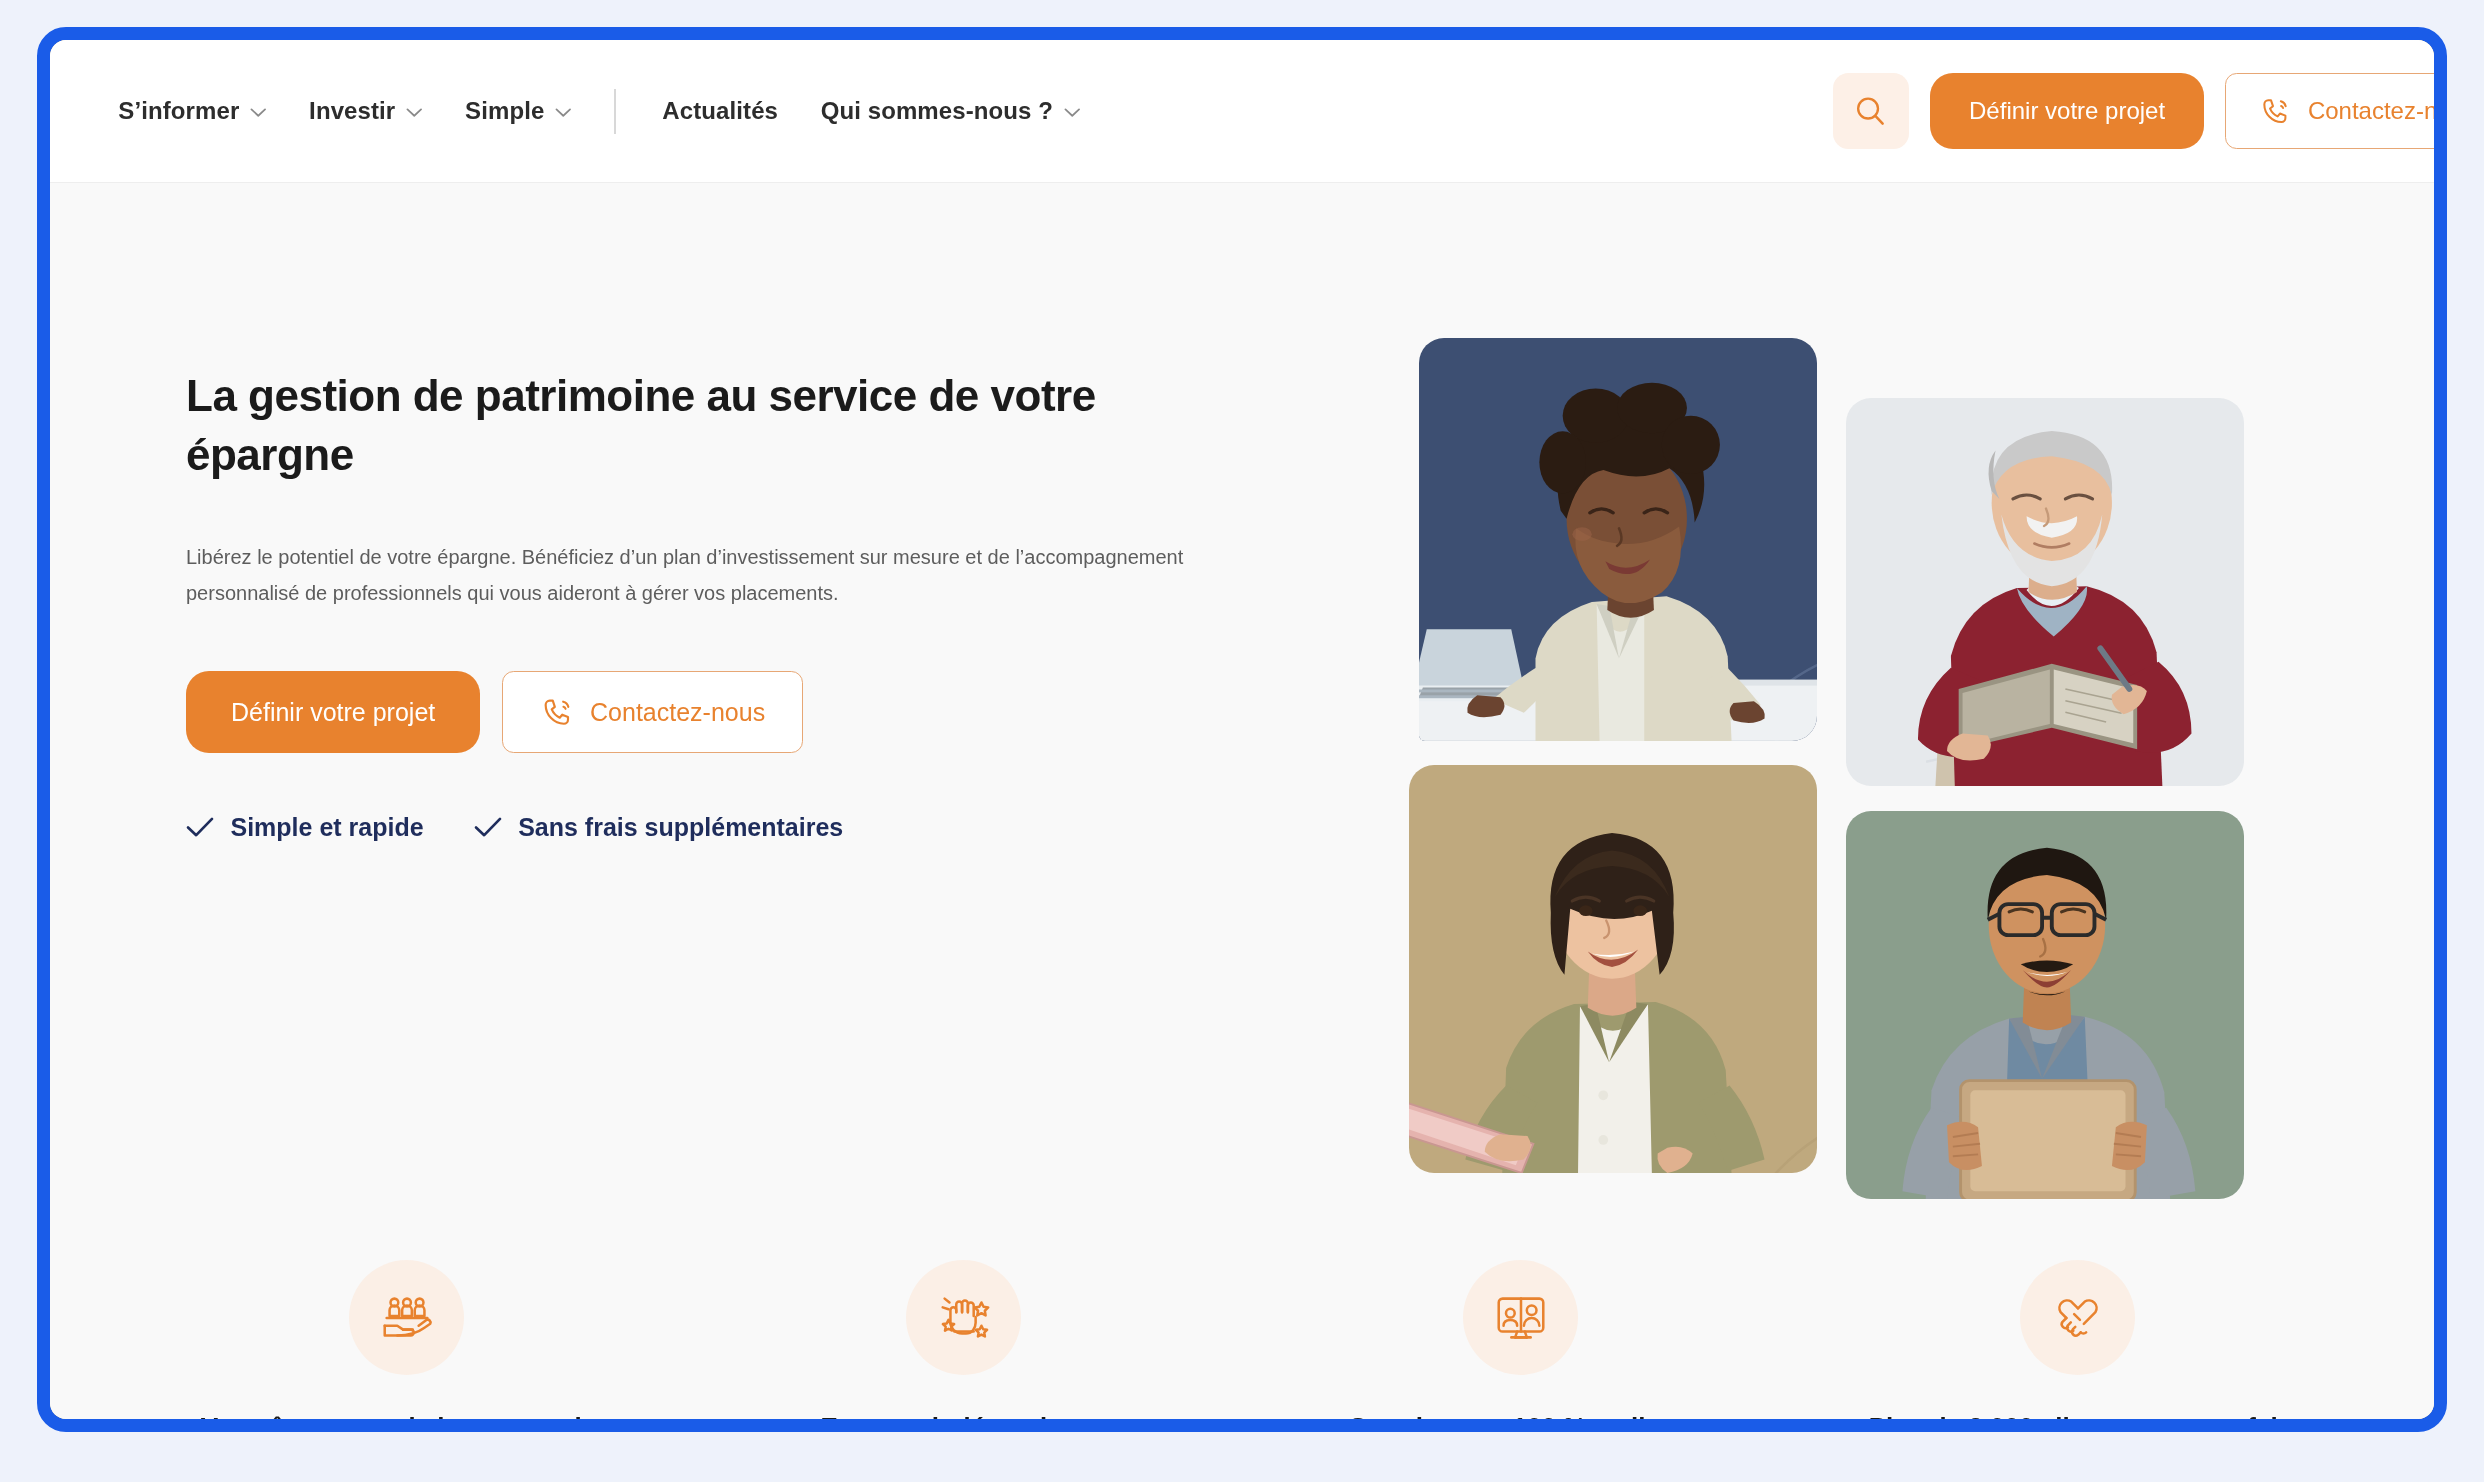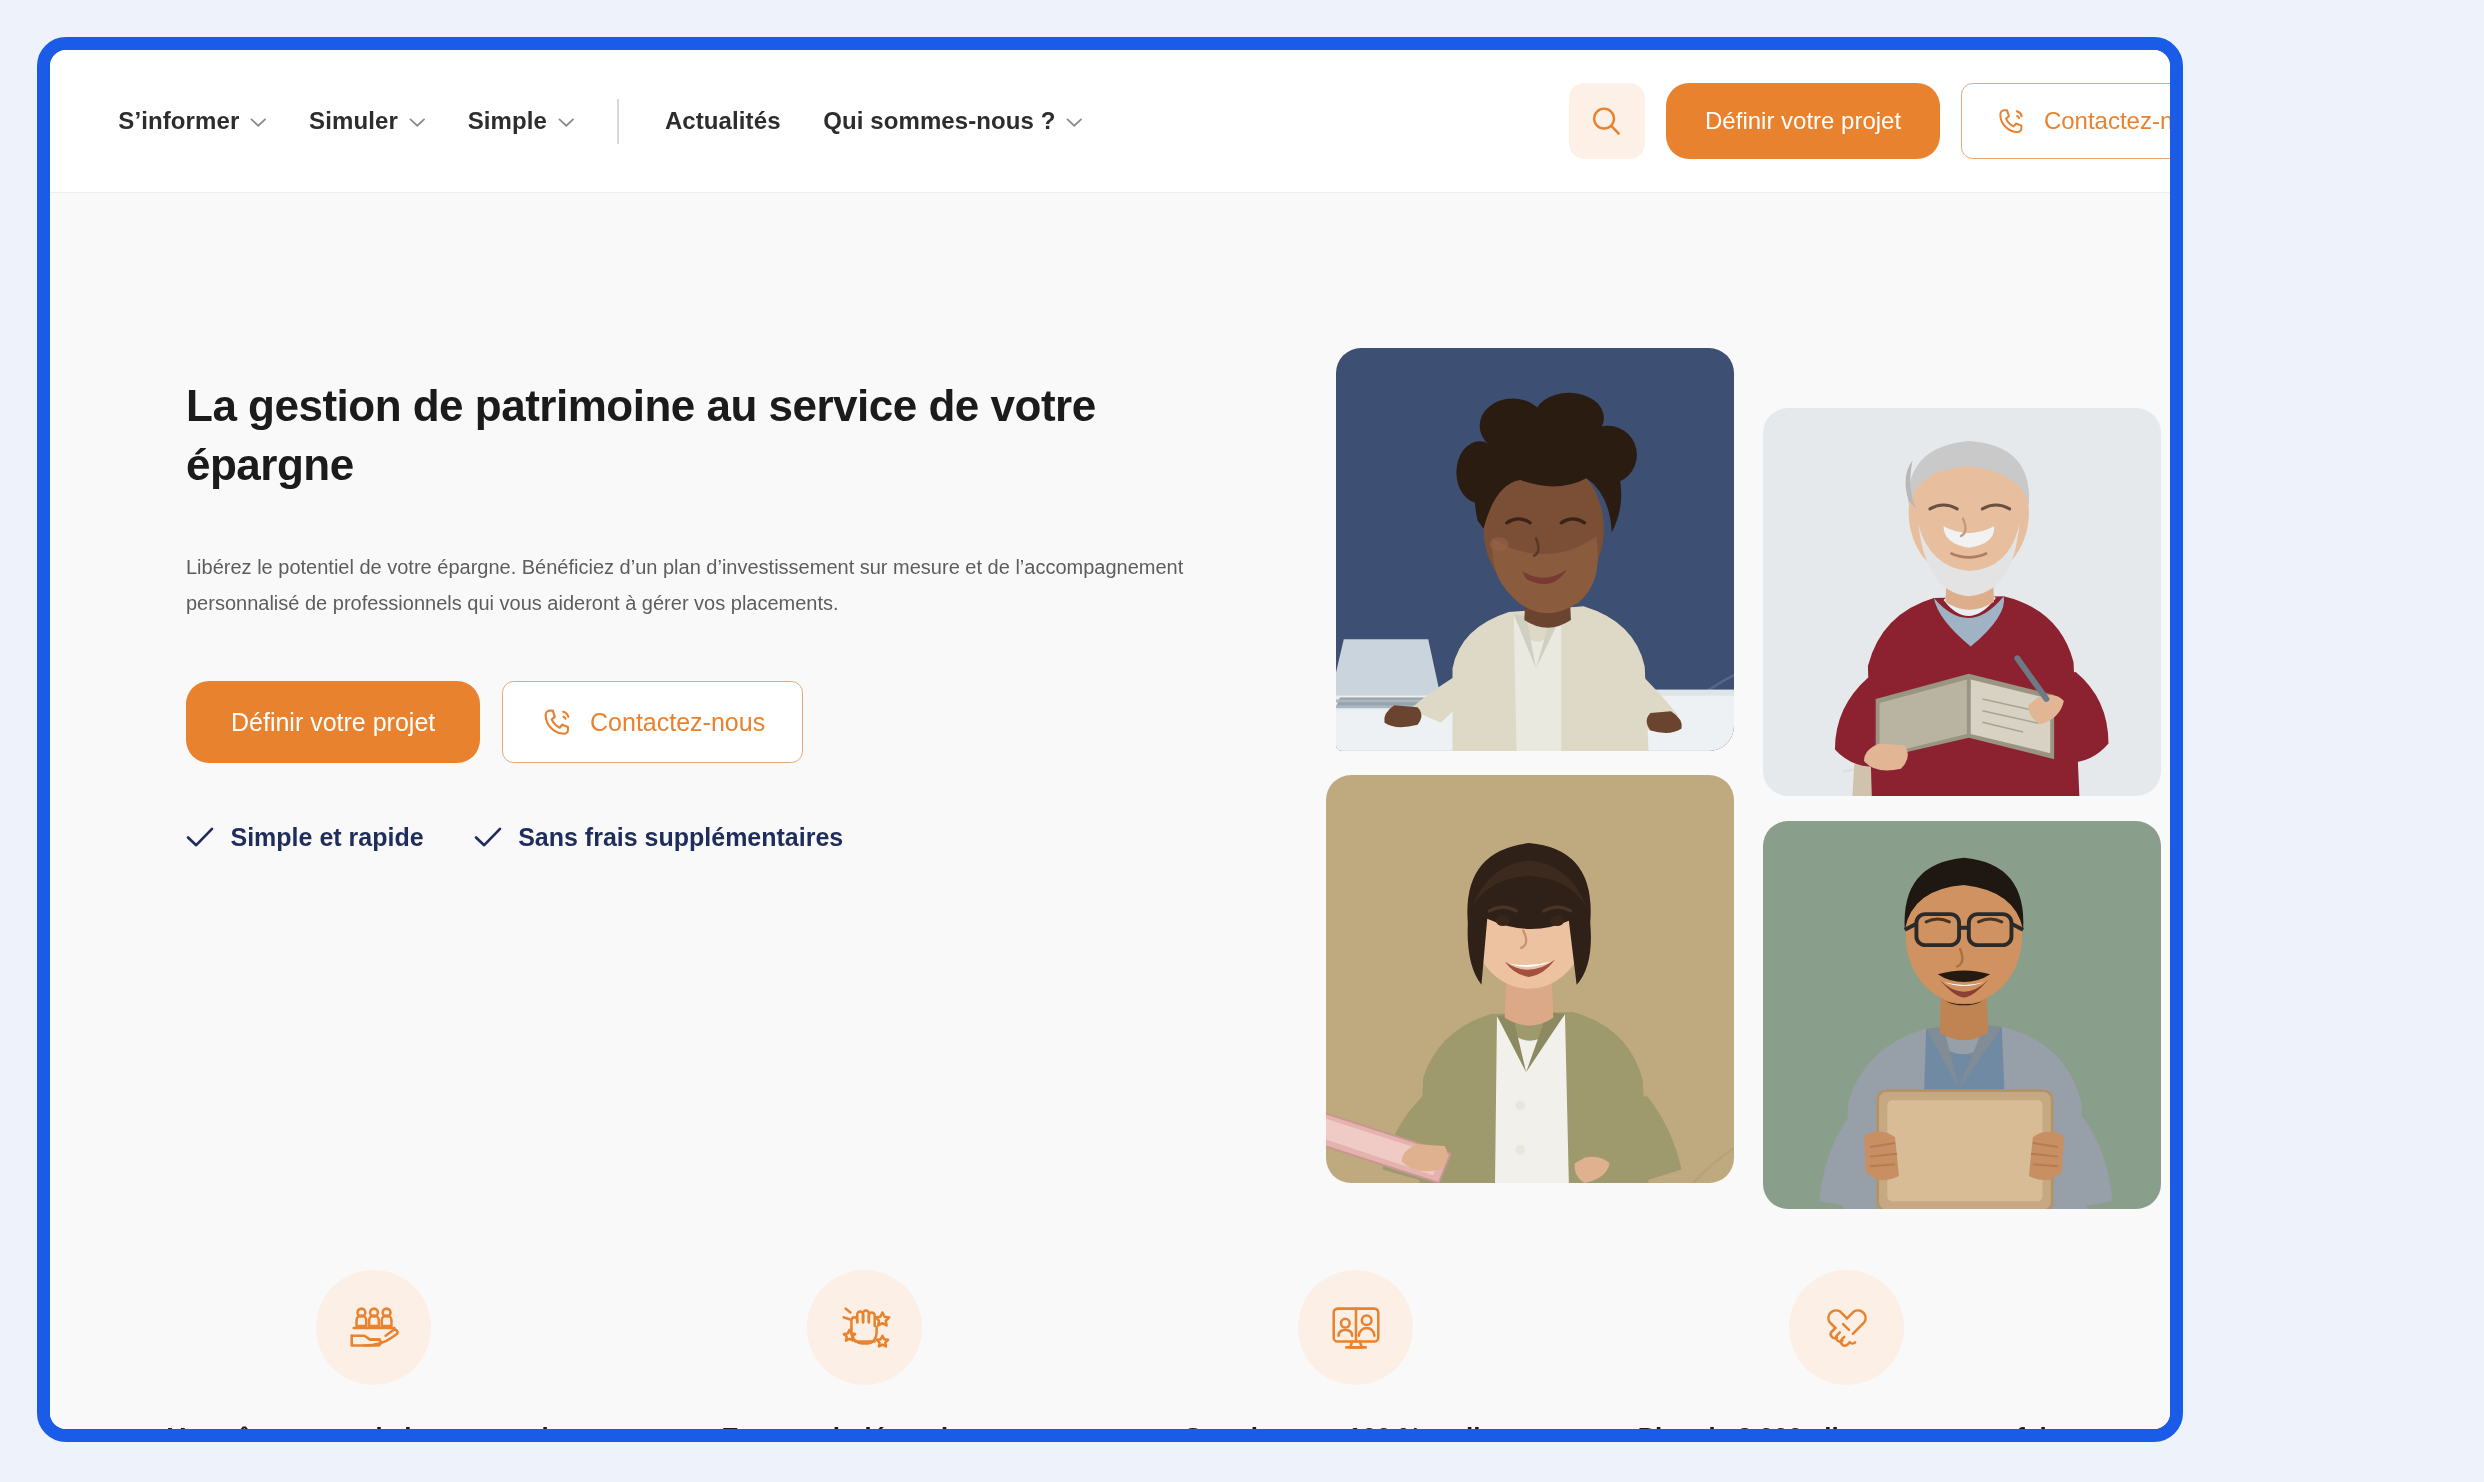--- a/index.html
+++ b/index.html
@@ -10,22 +10,22 @@
     height: 1483px;
     overflow: hidden;
     background: #eef2fb;
     font-family: "Liberation Sans", sans-serif;
   }
 
   
   #frame {
     position: absolute;
     left: 37px;
-    top: 37px;
-    width: 2146px;
+    top: 27px;
+    width: 2410px;
     height: 1405px;
     border: 13.6px solid #1a5ce8;
     border-radius: 29px;
     background: #000000;
     overflow: hidden;
   }
 
   #viewport {
     position: absolute;
     inset: 0;
@@ -278,21 +278,21 @@
         <div class="nav-item">
           <span>S’informer</span>
           <span class="caret">
             <svg width="16.5" height="9.7" viewBox="0 0 17 10">
                 <path d="M1.5 1.5 L8.5 8 L15.5 1.5" fill="none" stroke="#8a8a8a" stroke-width="1.8" stroke-linecap="round" stroke-linejoin="round"></path>
               </svg>
           </span>
         </div>
 
         <div class="nav-item">
-          <span>Simuler</span>
+          <span>Investir</span>
           <span class="caret">
             <svg width="16.5" height="9.7" viewBox="0 0 17 10">
                 <path d="M1.5 1.5 L8.5 8 L15.5 1.5" fill="none" stroke="#8a8a8a" stroke-width="1.8" stroke-linecap="round" stroke-linejoin="round"></path>
               </svg>
           </span>
         </div>
 
         <div class="nav-item">
           <span>Simple</span>
           <span class="caret">

